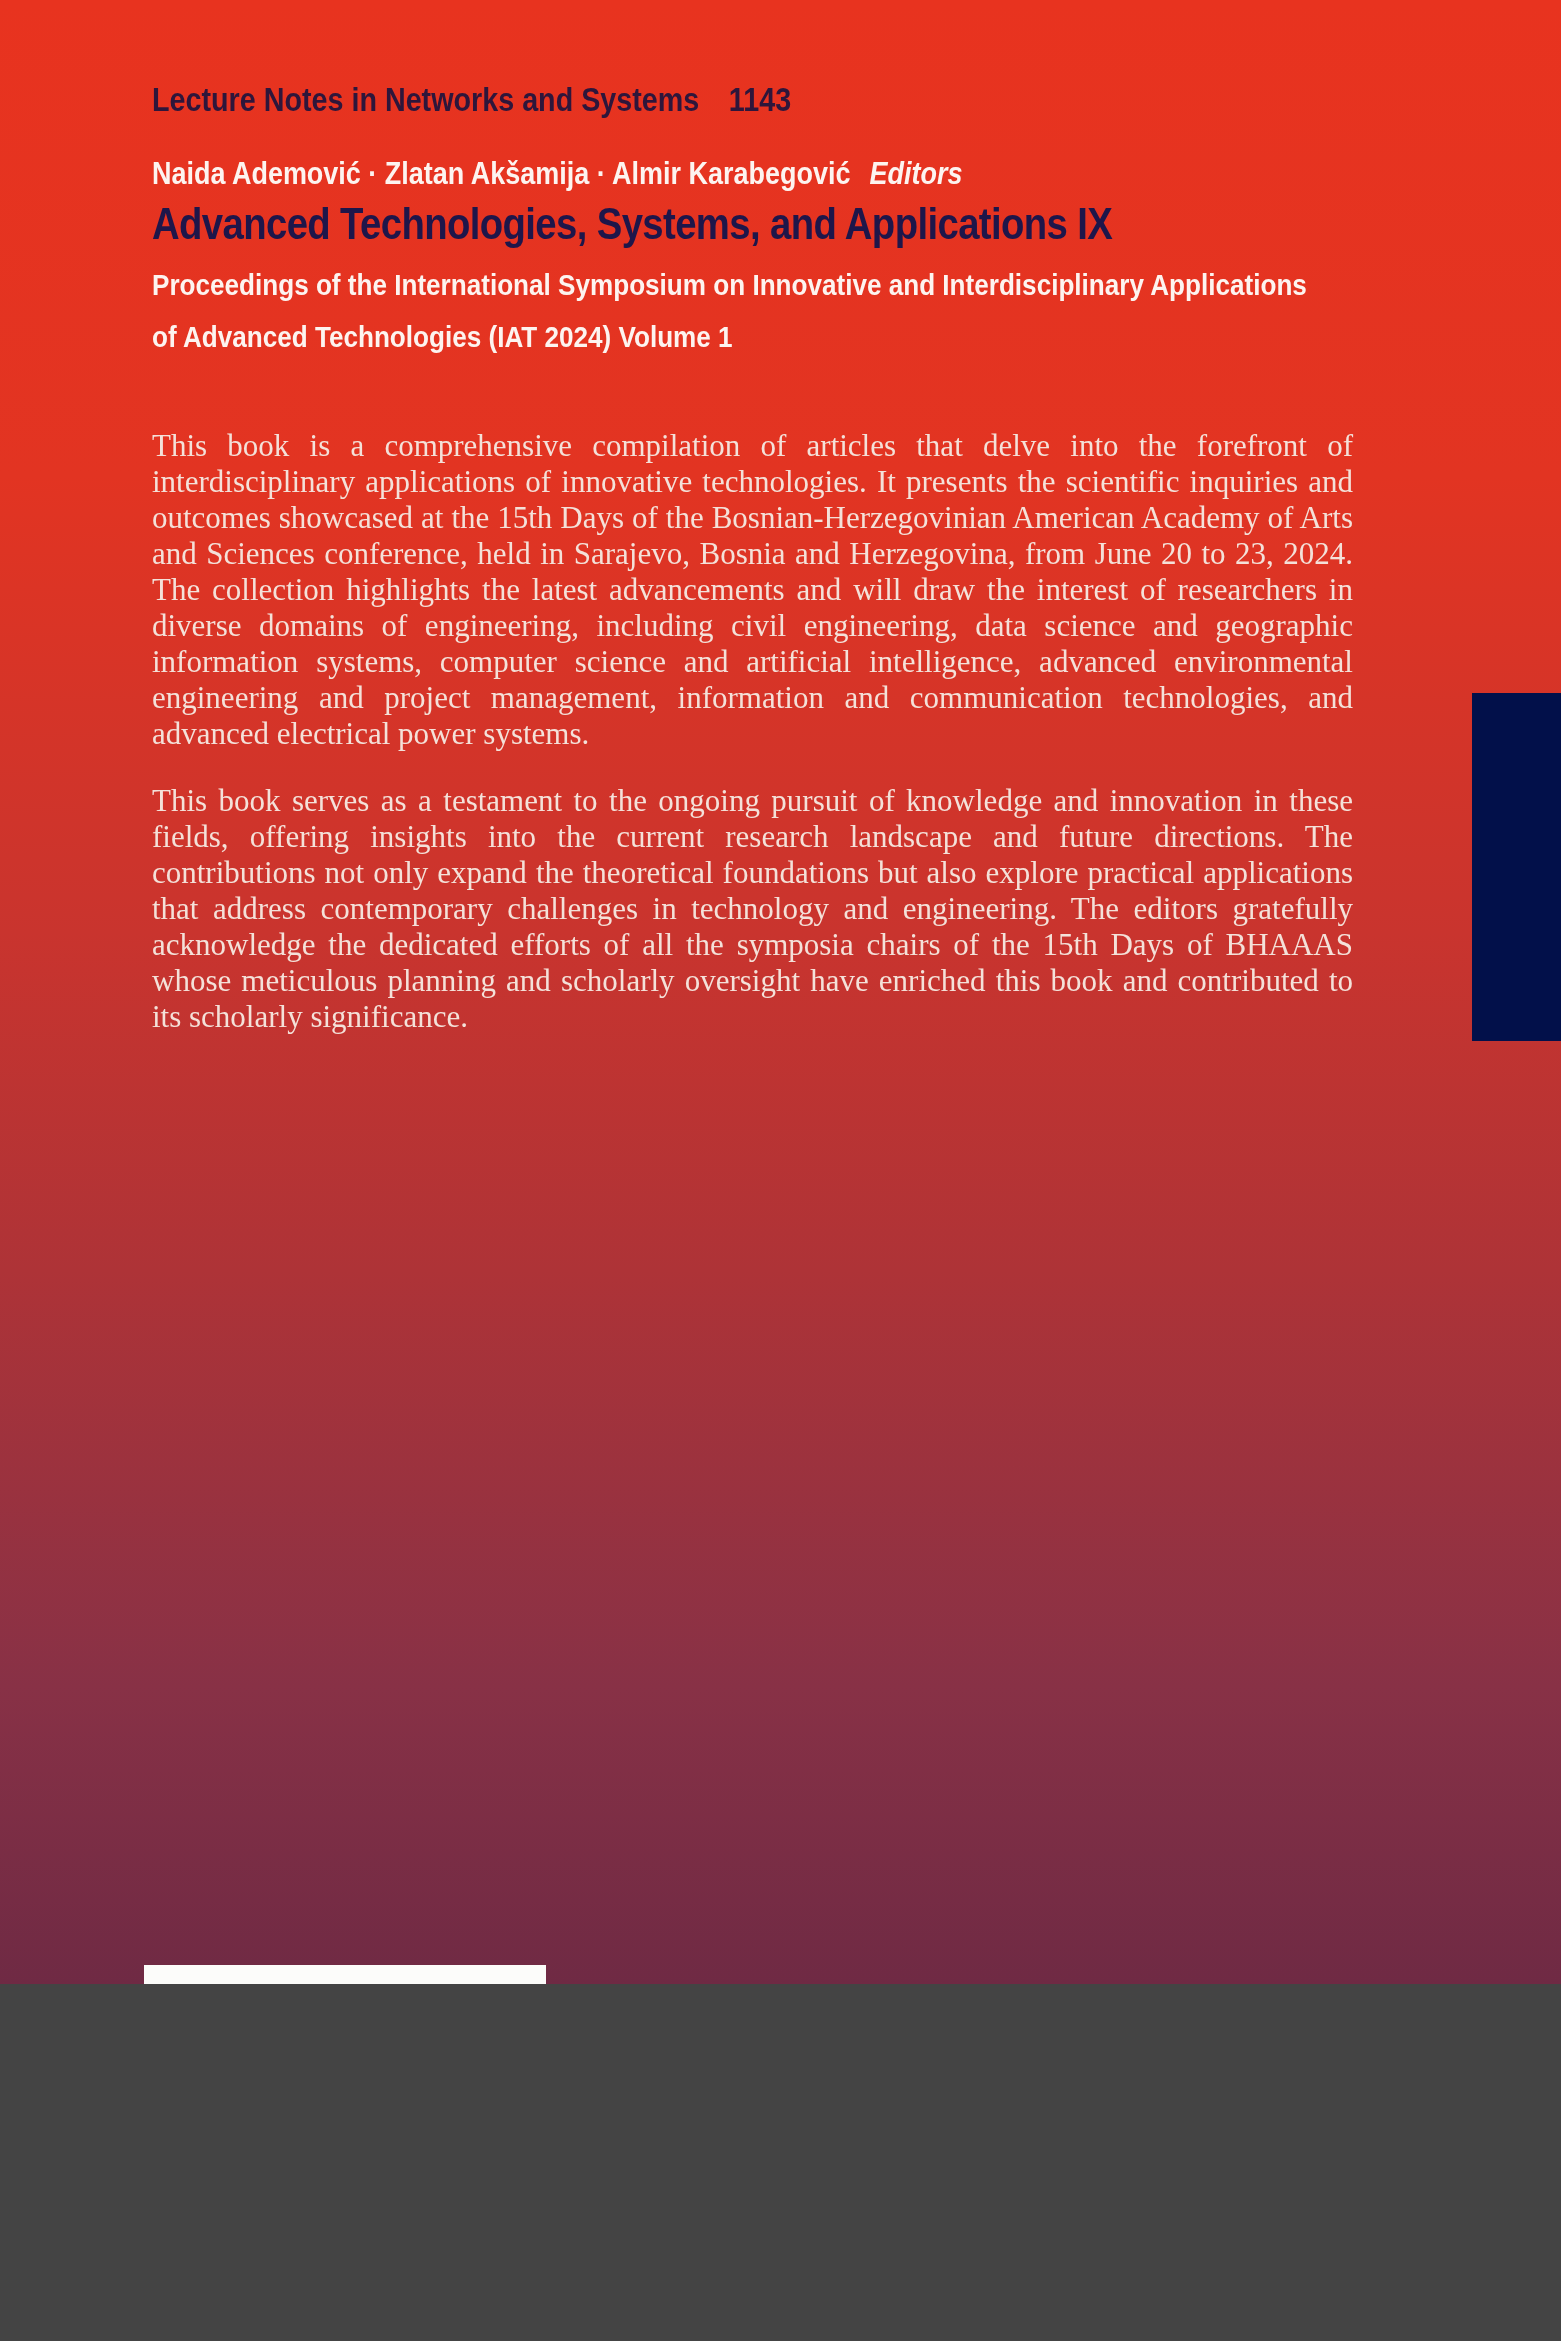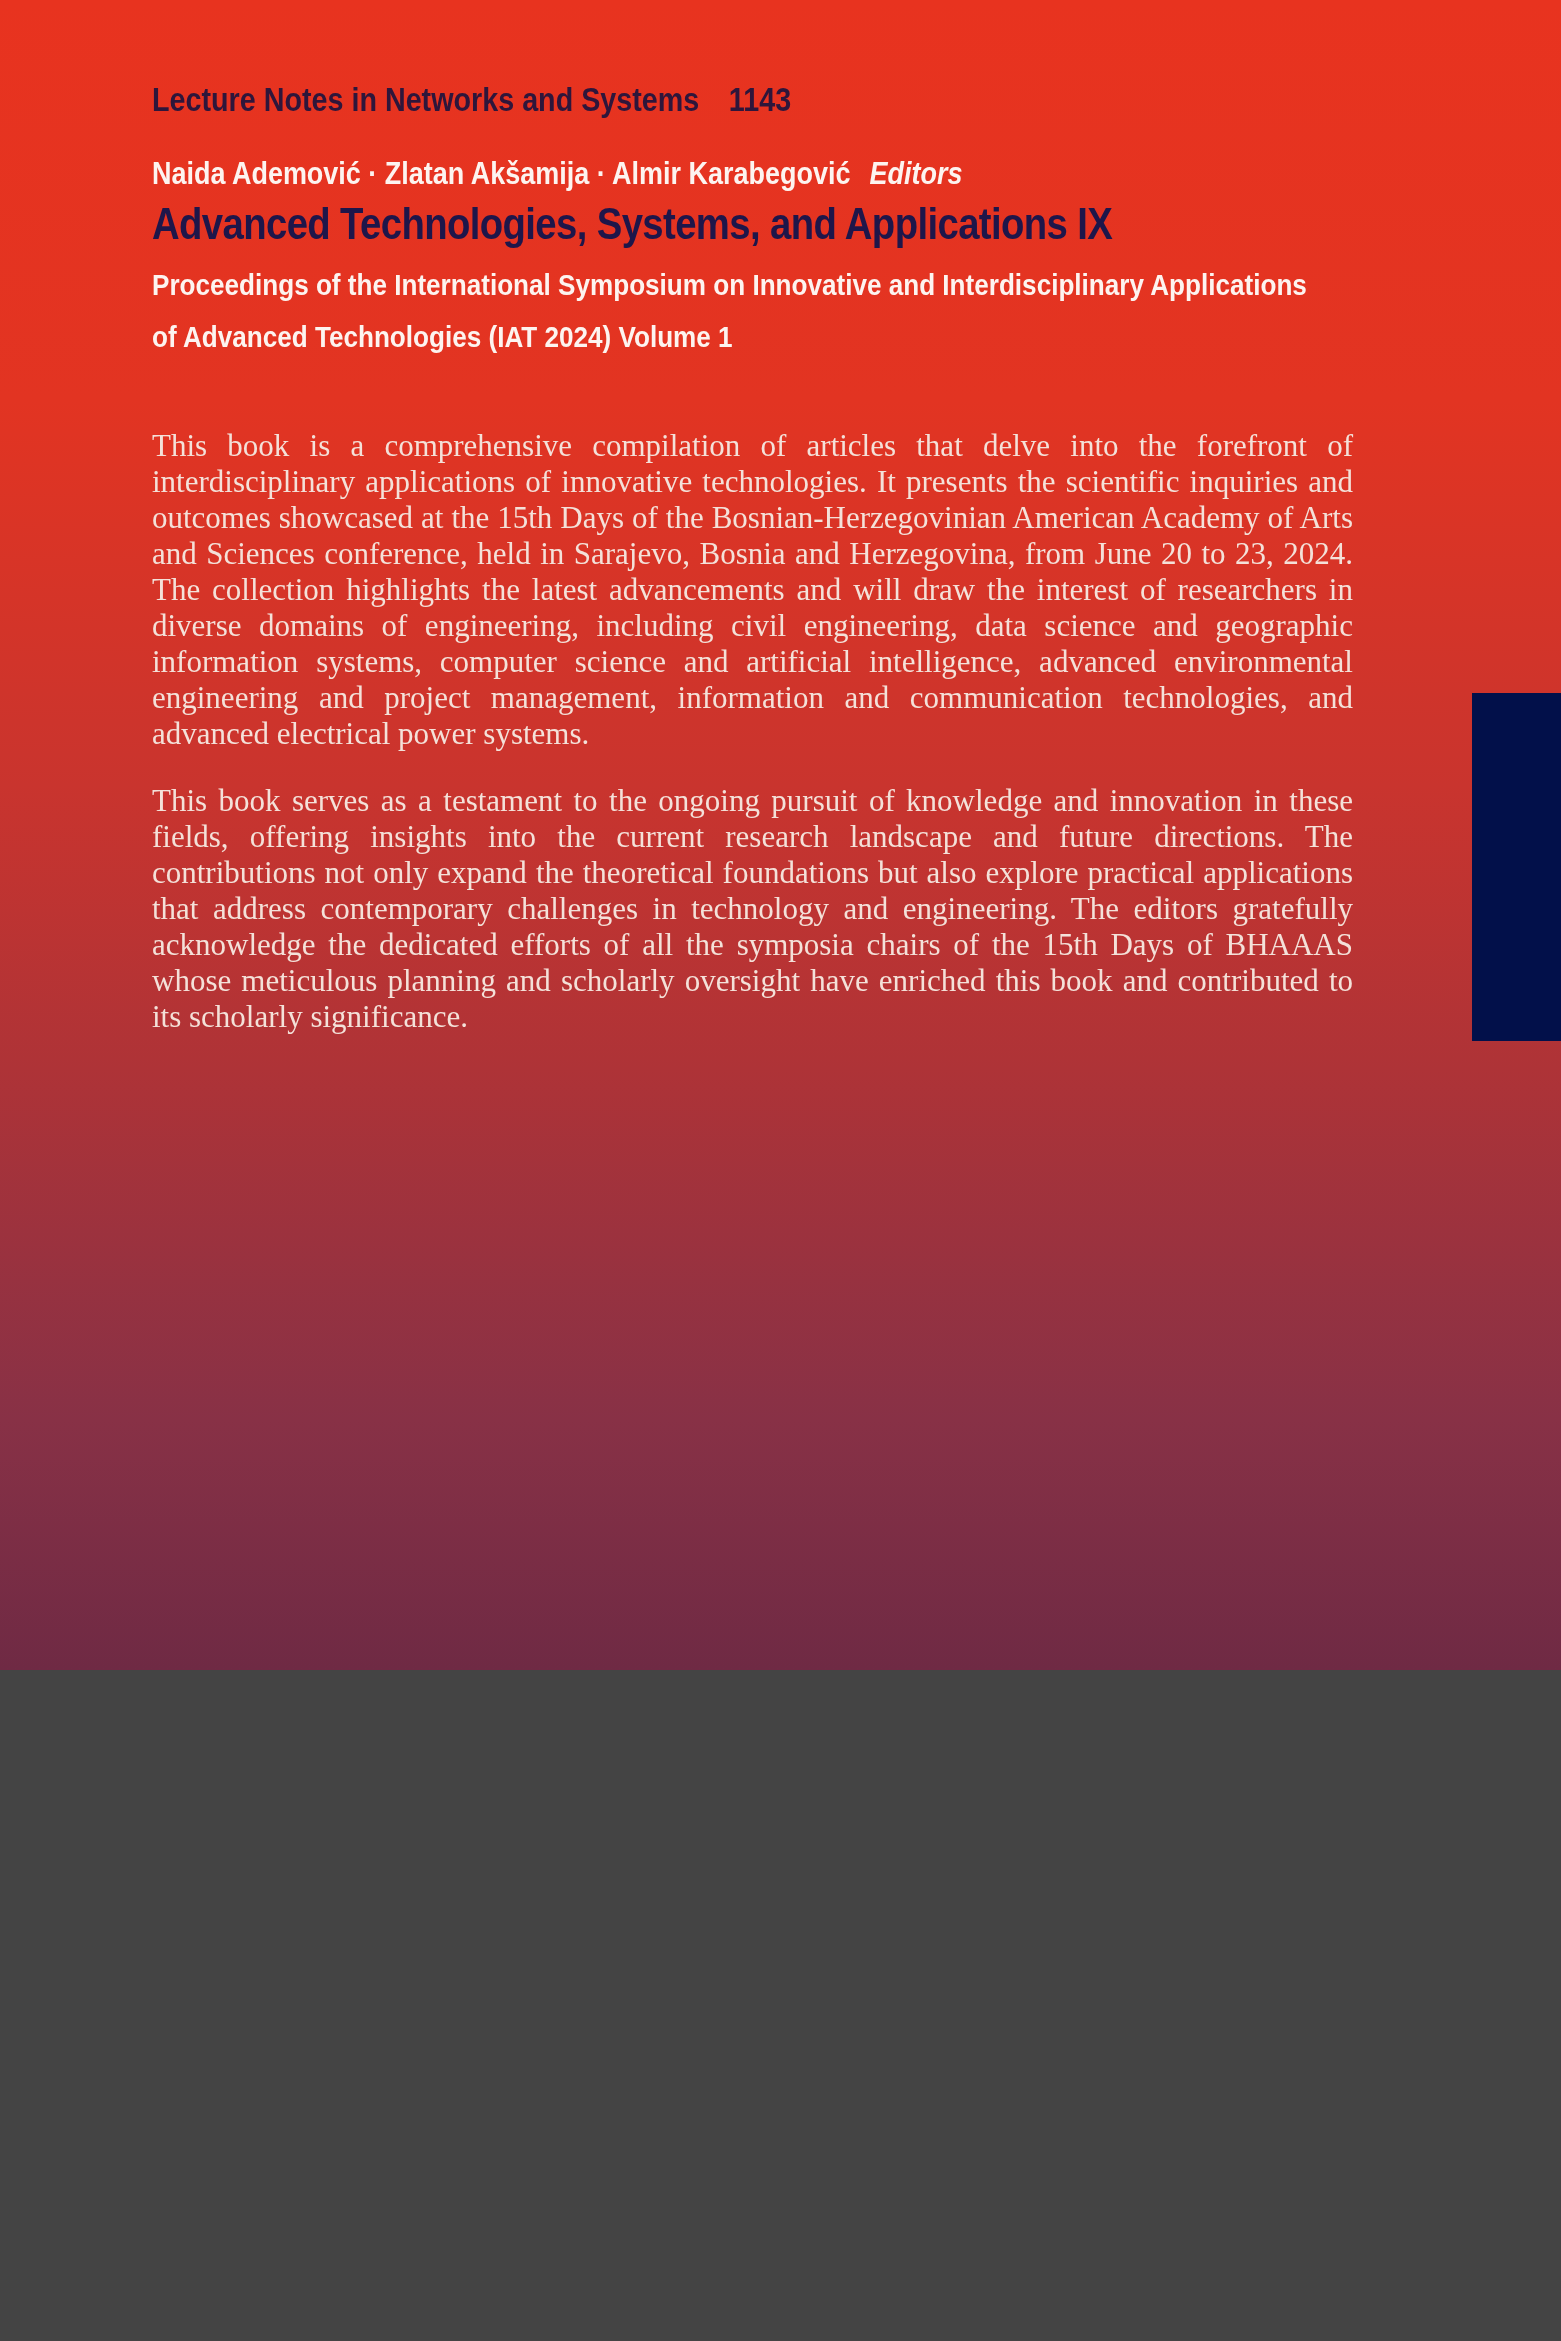--- a/index.html
+++ b/index.html
@@ -13,21 +13,21 @@
     --series-ink:#2e163b;
     --title-ink:#1e164a;
     --soft-white:#fdf4f0;
     --body-white:#f4e1d9;
     --box-white:#fcfcfa;
     --bar-black:#10100e;
   }
   html,body{margin:0;padding:0;background:#444;}
   #cover{
     position:relative;
-    width:1562px;height:1670px;
+    width:1562px;height:1984px;
     overflow:hidden;
     background:linear-gradient(180deg,
       var(--bg-top) 0%,
       var(--bg-upper) 24%,
       var(--bg-mid) 47%,
       var(--bg-lower) 64%,
       var(--bg-deep) 85%,
       var(--bg-bottom) 100%);
     font-family:"Liberation Sans", sans-serif;
   }

